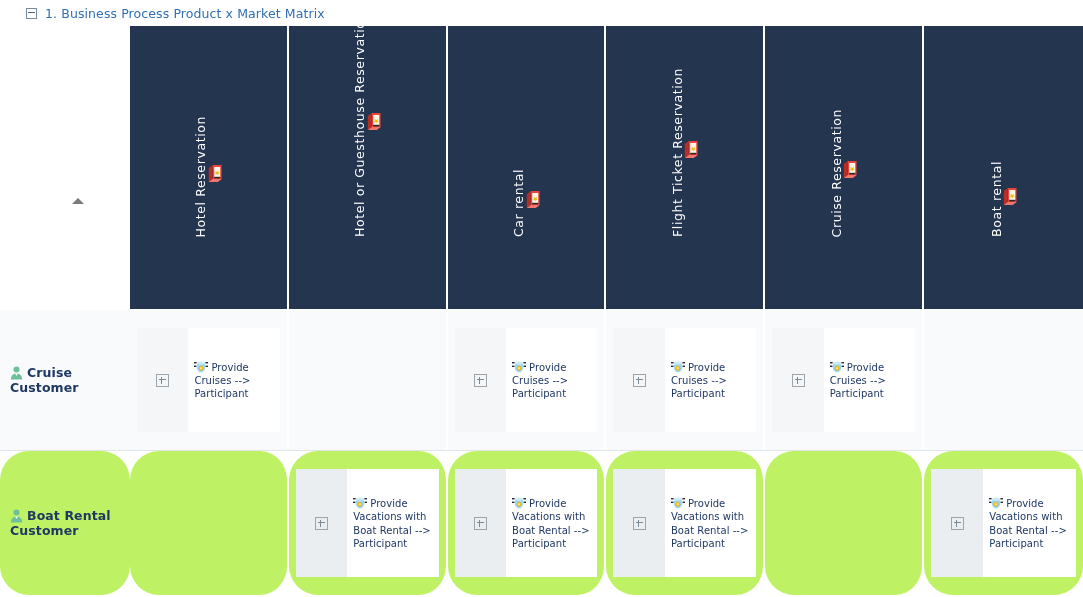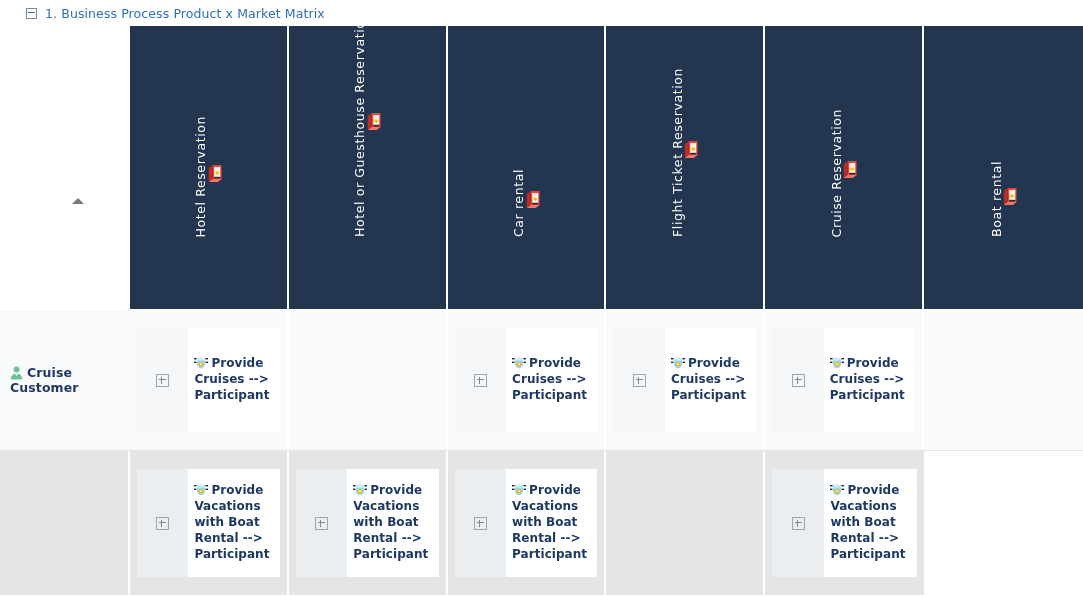--- a/index.html
+++ b/index.html
@@ -134,21 +134,21 @@
     letter-spacing: 0.1px;
   }
   .actor-icon {
     display: inline-block;
     vertical-align: -3px;
     margin-right: 4px;
     line-height: 0;
   }
 
   .r1 { background: #f9fafb; }
-  .r2 { background: #e5e5e5; }
+  .r2 { background: #bef264; border-radius: 29px; }
 
   
   .cell {
     position: relative;
     border-right: 2px solid #ffffff;
     box-sizing: border-box;
   }
   .cell.last { border-right: none; }
 
   .cell-box {
@@ -192,22 +192,22 @@
   .content-pane {
     flex: 1;
     background: #ffffff;
     display: flex;
     align-items: center;
     padding: 4px 6px 4px 6px;
     box-sizing: border-box;
     cursor: pointer;
   }
   .content-text {
-    font-size: 12px;
-    font-weight: bold;
+    font-size: 10px;
+    font-weight: normal;
     color: #1f3864;
     line-height: 1.32;
     letter-spacing: 0.05px;
   }
   .process-icon {
     display: inline-block;
     vertical-align: -3px;
     margin-right: 3px;
     line-height: 0;
   }
@@ -431,20 +431,31 @@
           </span><span>Provide Cruises --&gt; Participant</span>
         </div>
       </div>
     </div>
   </div>
 
   <div class="cell r1 last"></div>
 
   <div class="hsep"></div>
 
+  <div class="rowhead r2">
+    <div class="rowhead-text">
+      <span class="actor-icon">
+        <svg width="13" height="14" viewBox="0 0 13 14">
+          <circle cx="6.5" cy="3.4" r="3" fill="#6fbf9a"></circle>
+          <path d="M0.8 13.6 C0.8 9.4 3.3 7.4 6.5 7.4 C9.7 7.4 12.2 9.4 12.2 13.6 Z" fill="#6fbf9a"></path>
+          <path d="M5 7.6 L6.5 10 L8 7.6" fill="#ffffff"></path>
+        </svg>
+      </span><span>Boat Rental Customer</span>
+    </div>
+  </div>
 
   <div class="cell r2"></div>
 
   <div class="cell r2">
     <div class="cell-box">
       <div class="expand-pane">
         <span class="expand-glyph"></span>
       </div>
       <div class="content-pane">
         <div class="content-text">

